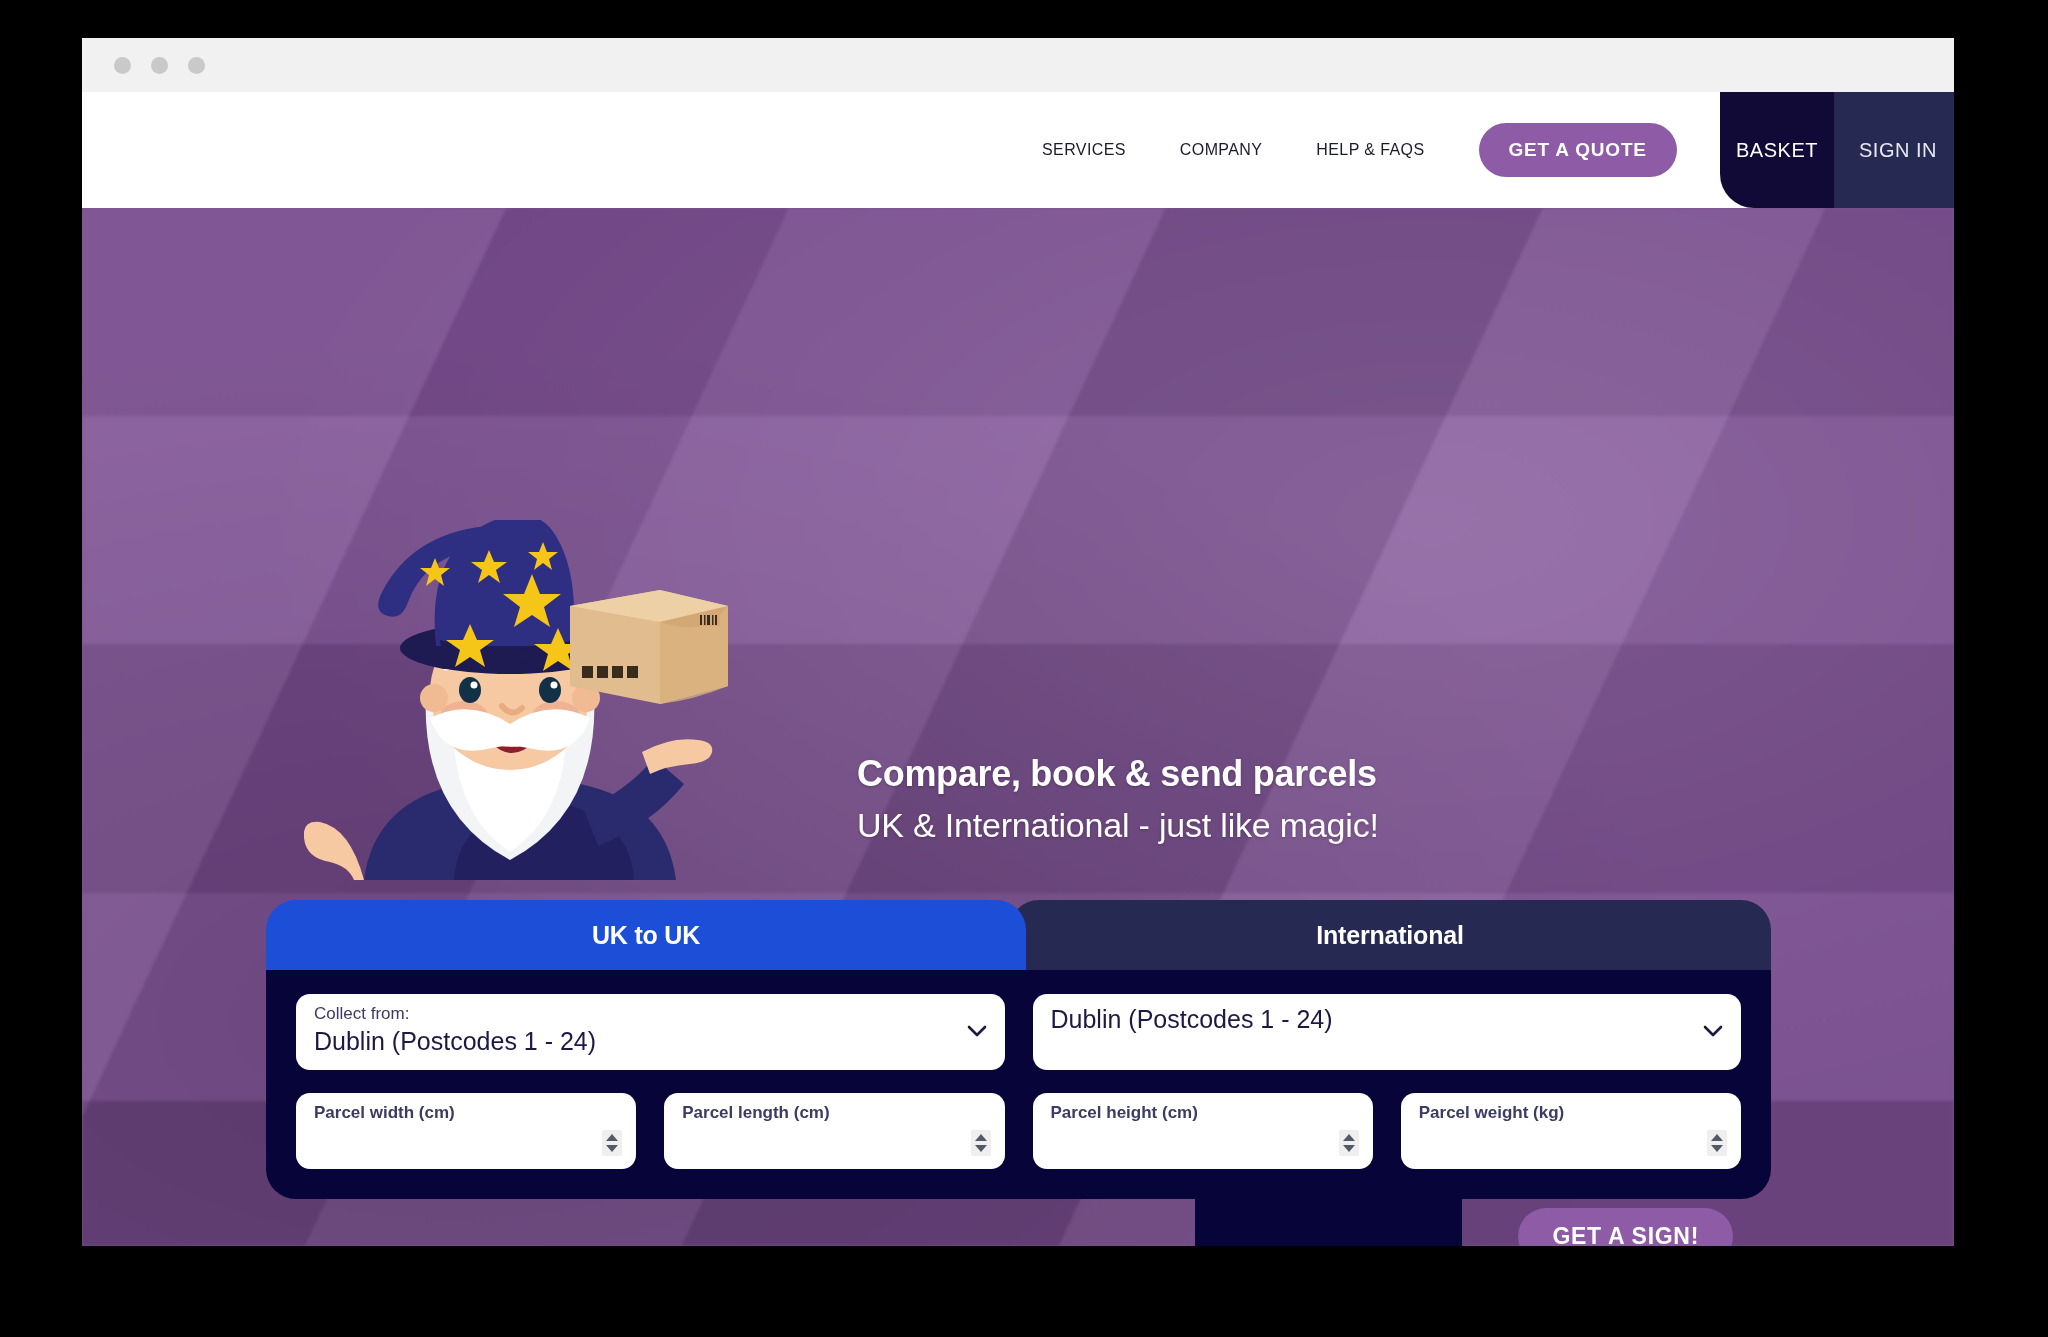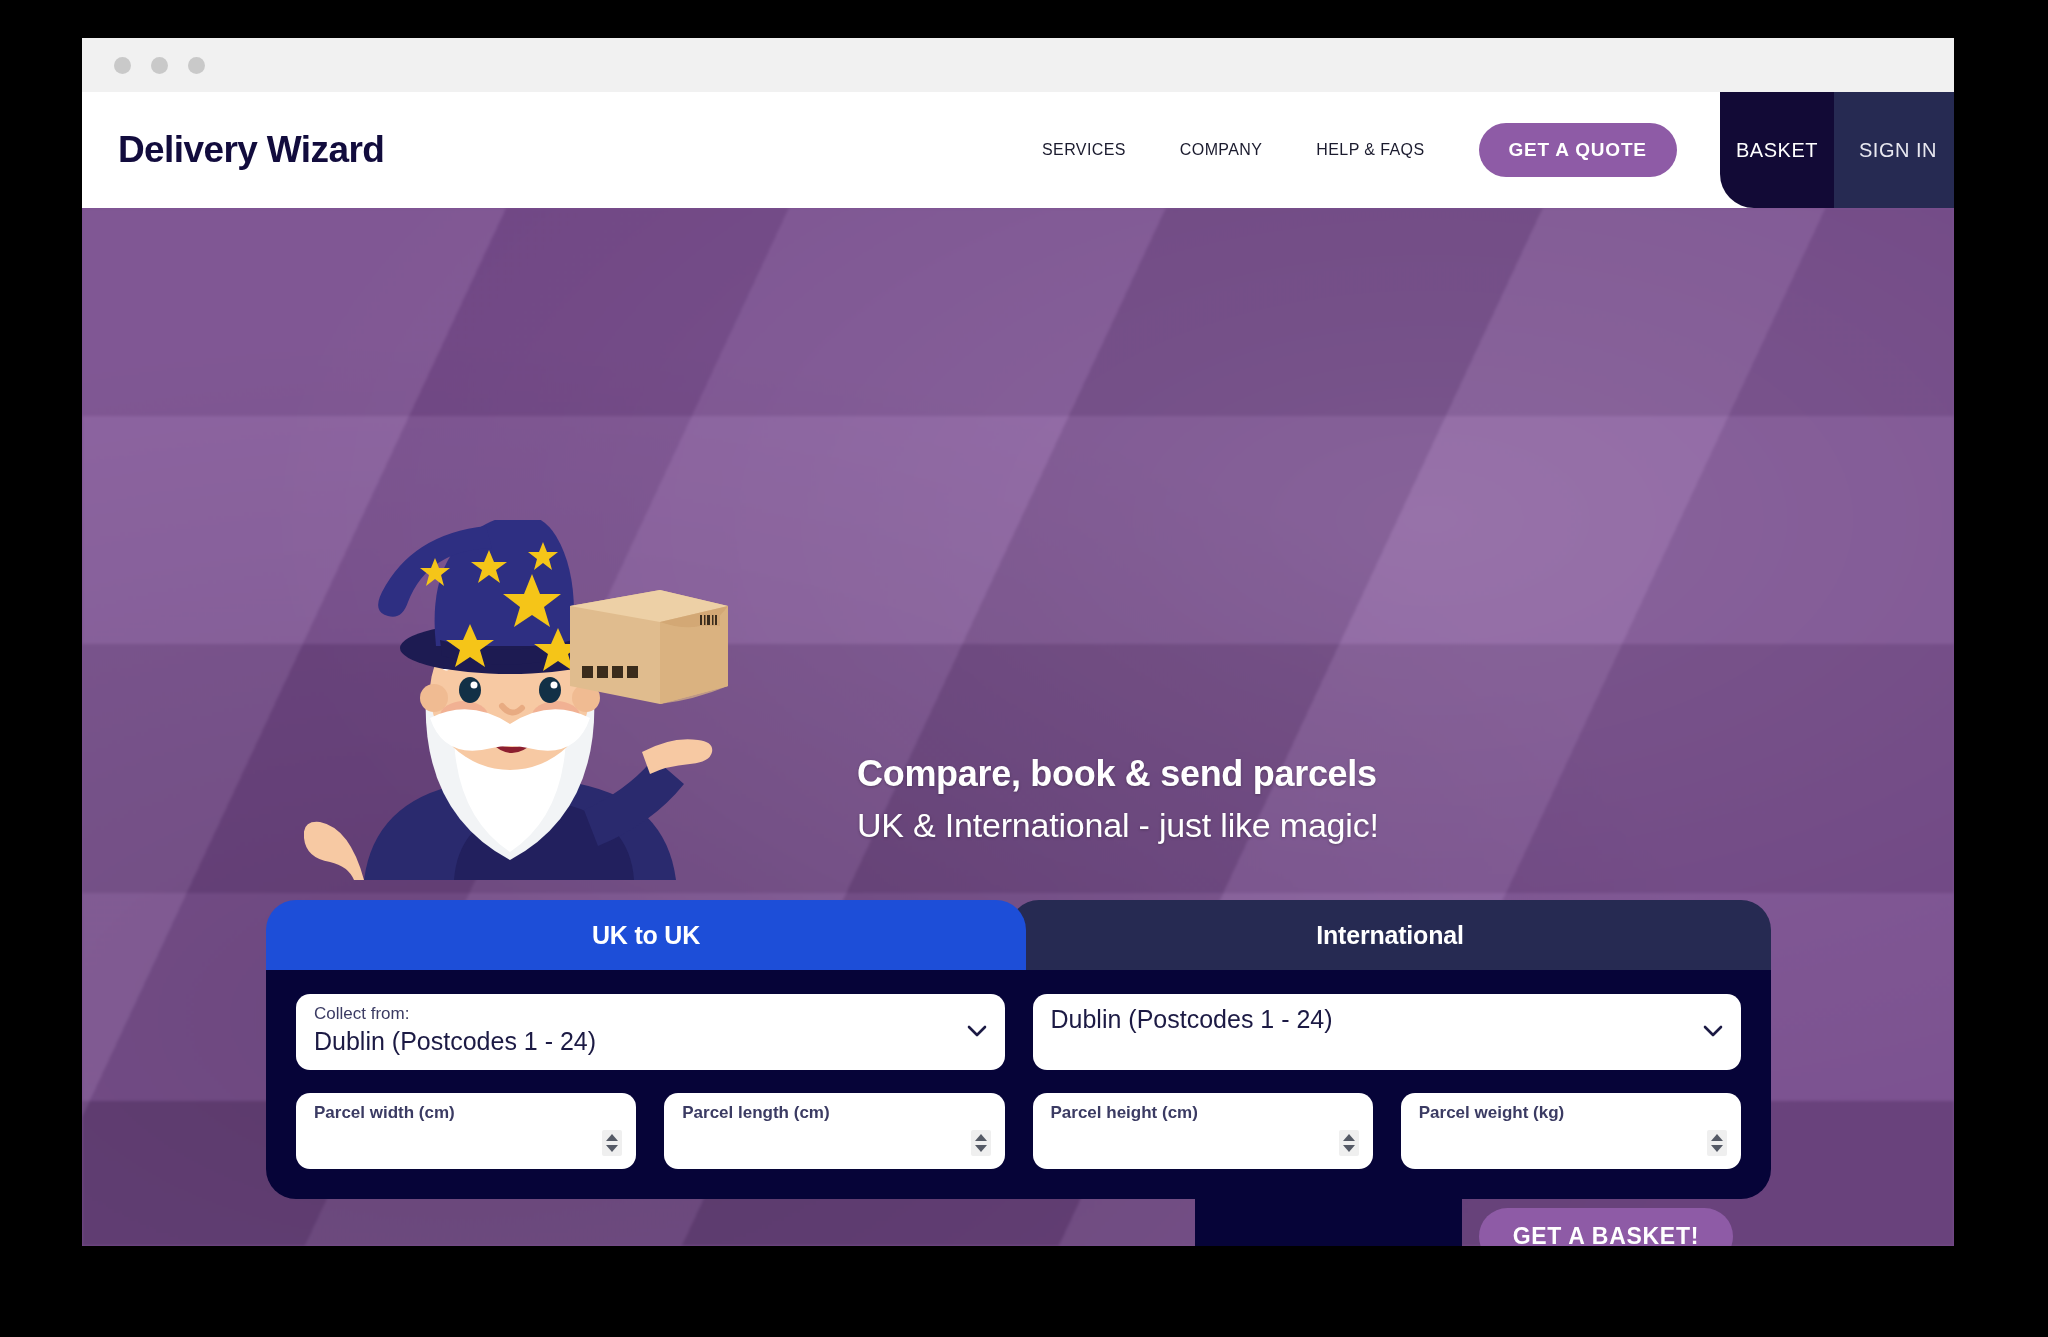--- a/index.html
+++ b/index.html
@@ -304,21 +304,20 @@
 
 <div id="browser-window">
 
   <div id="titlebar">
     <span class="traffic-dot"></span>
     <span class="traffic-dot"></span>
     <span class="traffic-dot"></span>
   </div>
 
   <div id="site-header">
-    <div id="logo">Delivery Wizard</div>
 
     <nav id="main-nav">
       <span class="nav-link">SERVICES</span>
       <span class="nav-link">COMPANY</span>
       <span class="nav-link">HELP &amp; FAQS</span>
       <button id="quote-nav-button">GET A QUOTE</button>
     </nav>
 
     <div id="account-group">
       <div id="basket-button">BASKET</div>
@@ -471,17 +470,17 @@
               <span class="arrow up"></span>
               <span class="arrow down"></span>
             </span>
           </div>
         </div>
 
       </div>
     </div>
 
     <div id="submit-row">
-      <button id="get-quote-submit">GET A BASKET!</button>
+      <button id="get-quote-submit">GET A SIGN!</button>
     </div>
 
   </div>
 </div>
 
 </body></html>

